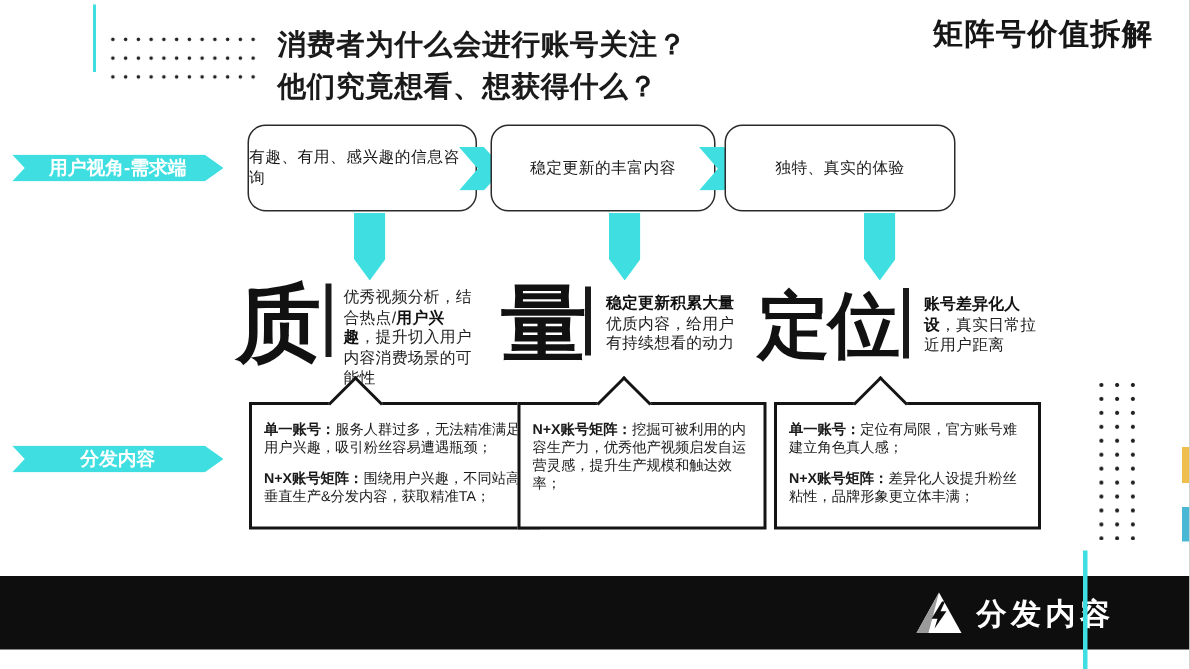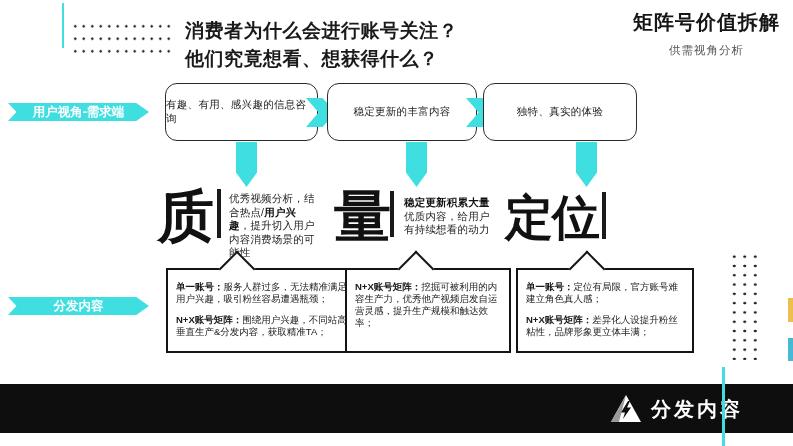--- a/index.html
+++ b/index.html
@@ -12,21 +12,21 @@
   
   .accent-line-top{position:absolute;left:62px;top:3px;width:2px;height:45px;background:var(--cyan);}
   .dots-top{position:absolute;left:71px;top:20px;width:101px;height:36px;
     background-image:radial-gradient(circle,#222 1.1px,transparent 1.4px);
     background-size:8.5px 12.5px;}
 
   
   .q-title{position:absolute;left:185px;top:17px;font-size:19px;font-weight:800;color:#1a1a1a;line-height:28px;letter-spacing:.5px;}
 
   
-  .hdr{position:absolute;right:13px;top:9px;text-align:center;margin-left:25px;}
+  .hdr{position:absolute;right:24px;top:9px;text-align:right;margin-left:25px;}
   .hdr-title{font-size:20px;font-weight:800;color:#161616;letter-spacing:1px;}
   .hdr-sub{font-size:11.5px;color:#555;margin-top:7px;letter-spacing:1px;}
 
   
   .banner{position:absolute;left:8px;width:141px;height:18px;background:var(--cyan);
     color:#fff;font-weight:700;font-size:12.5px;line-height:18px;text-align:center;
     clip-path:polygon(0% 0%,91% 0%,100% 50%,91% 100%,0% 100%,6% 50%);}
   .banner-1{top:103px}.banner-2{top:203px}.banner-3{top:297px}
 
   
@@ -88,21 +88,20 @@
   <div class="accent-line-top"></div>
   <div class="dots-top"></div>
 
   <div class="q-title">
     <div>消费者为什么会进行账号关注？</div>
     <div>他们究竟想看、想获得什么？</div>
   </div>
 
   <div class="hdr">
     <div class="hdr-title">矩阵号价值拆解</div>
-    <div class="hdr-sub">供需视角分析</div>
   </div>
 
   <div class="banner banner-1">用户视角-需求端</div>
   <div class="banner banner-3">分发内容</div>
 
   <div class="fbox fbox-1">有趣、有用、感兴趣的信息咨询</div>
   <div class="chev chev-1"></div>
   <div class="fbox fbox-2">稳定更新的丰富内容</div>
   <div class="chev chev-2"></div>
   <div class="fbox fbox-3">独特、真实的体验</div>
@@ -114,20 +113,21 @@
   <div class="kw kw-1">质</div>
   <div class="vbar vbar-1"></div>
   <div class="kdesc kdesc-1"><span>优秀视频分析，结合热点/</span><b>用户兴趣</b><span>，提升切入用户内容消费场景的可能性</span></div>
 
   <div class="kw kw-2">量</div>
   <div class="vbar vbar-2"></div>
   <div class="kdesc kdesc-2"><span></span><b>稳定更新积累大量</b><span>优质内容，给用户有持续想看的动力</span></div>
 
   <div class="kw kw-3">定位</div>
   <div class="vbar vbar-3"></div>
+  <div class="kdesc kdesc-3"><span></span><b>账号差异化人设</b><span>，真实日常拉近用户距离</span></div>
 
   <div class="vbox vbox-1">
     <div class="peak"></div>
     <div class="vbox-inner">
       <p><b>单一账号：</b><span>服务人群过多，无法精准满足用户兴趣，吸引粉丝容易遭遇瓶颈；</span></p>
       <p><b>N+X账号矩阵：</b><span>围绕用户兴趣，不同站高垂直生产&amp;分发内容，获取精准TA；</span></p>
     </div>
   </div>
   <div class="vbox vbox-2">
     <div class="peak"></div>

